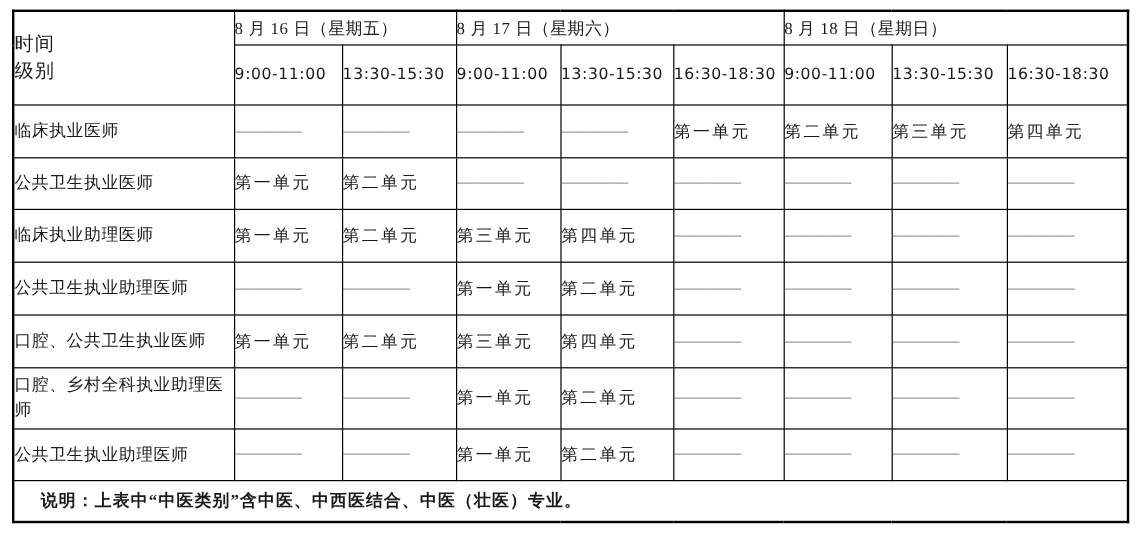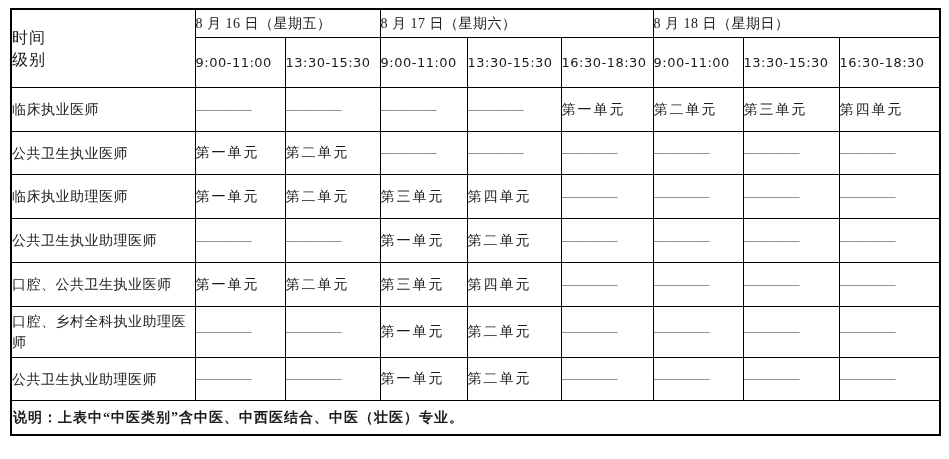--- a/index.html
+++ b/index.html
@@ -85,21 +85,21 @@
     font-size: 14px;
   }
   tr.h46 { height: 44px; }
   tr.h45 { height: 43px; }
   tr.h53 { height: 51px; }
   
   tr.note-row td {
     height: 33px;
     vertical-align: middle;
     text-align: left;
-    padding-left: 1px;
+    padding-left: 22px;
     font-weight: bold;
     font-size: 14px;
     letter-spacing: 1px;
   }
 </style>
 </head>
 <body>
 
 <div class="sheet">
   <table class="schedule">

